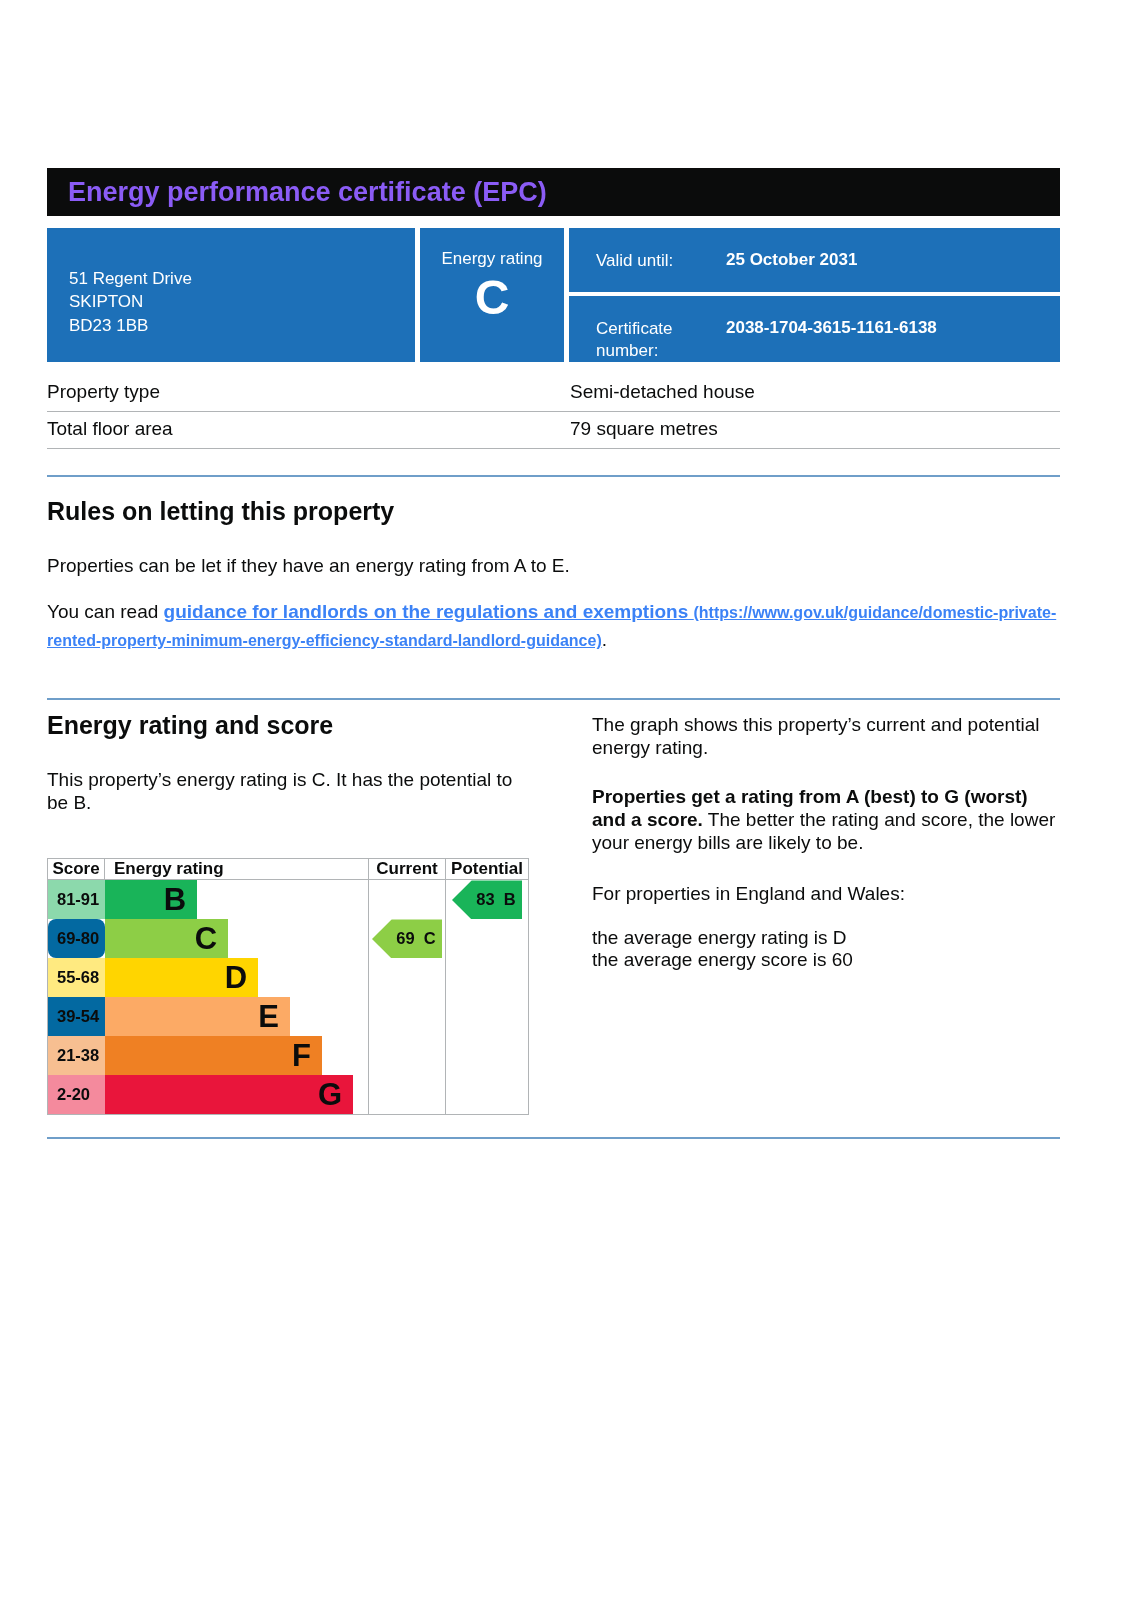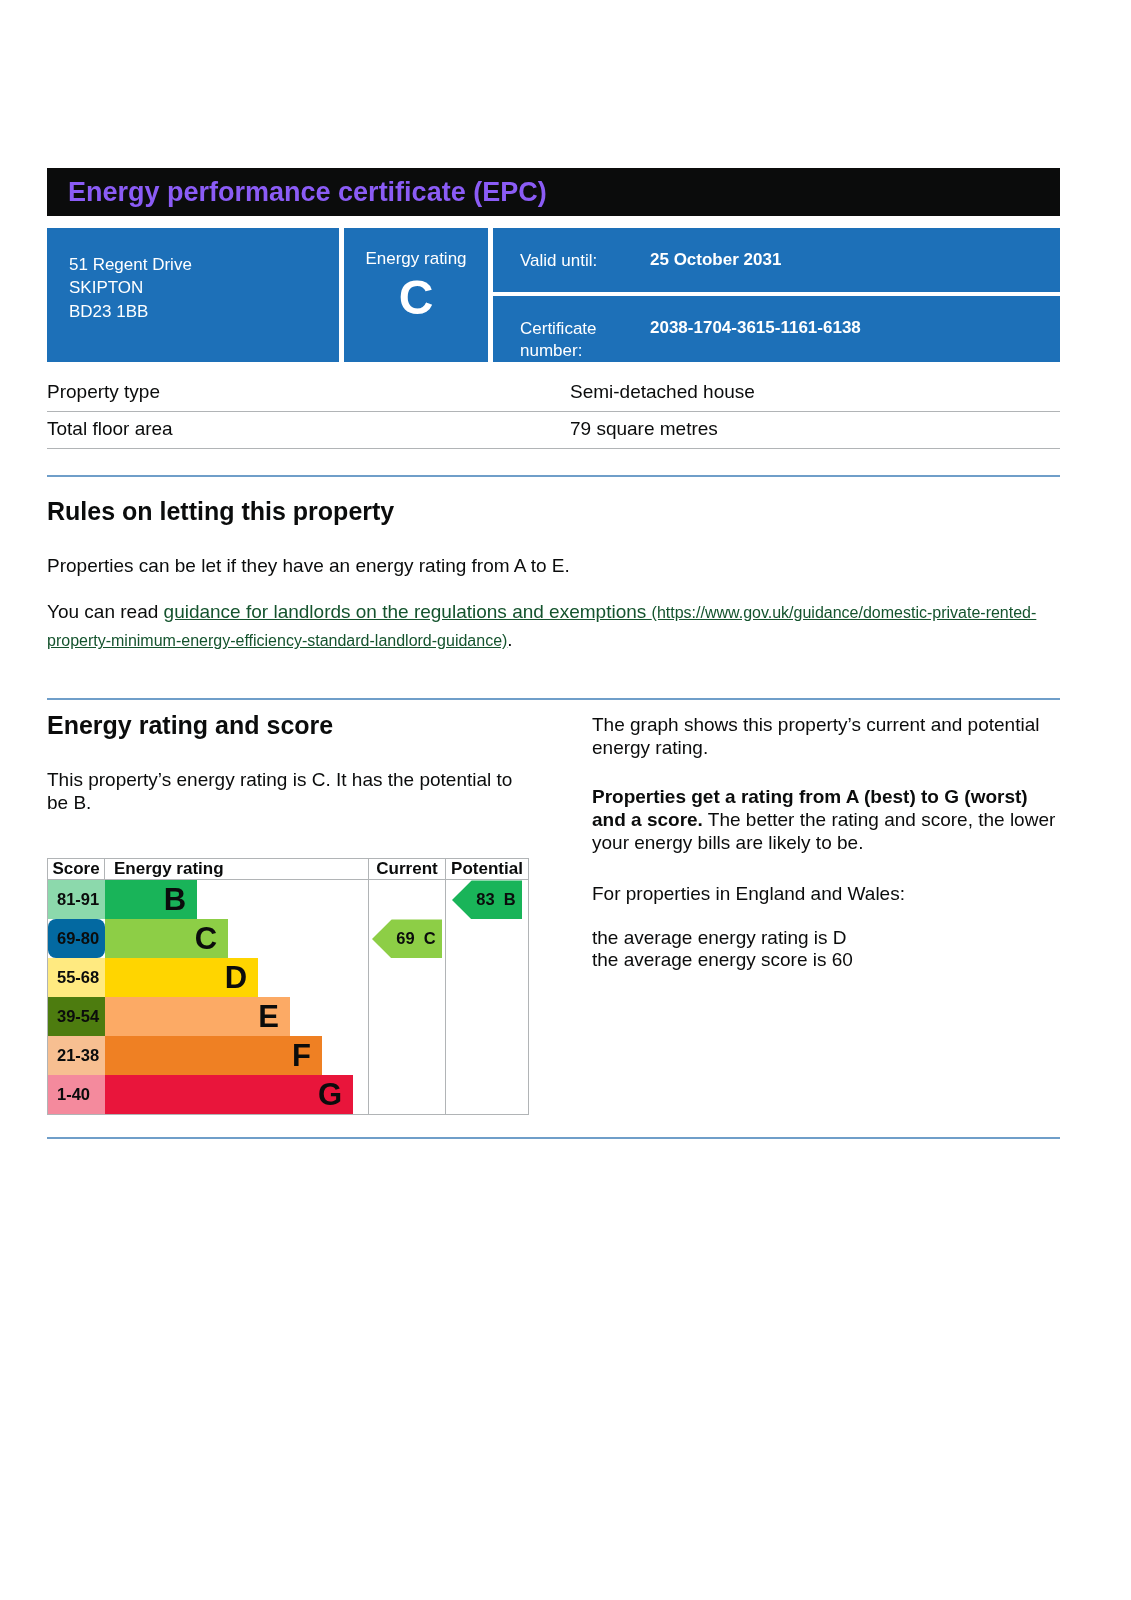--- a/index.html
+++ b/index.html
@@ -16,21 +16,21 @@
   
   .title-bar {
     height:48px; background:#0b0c0c; color:#8b5cf6;
     display:flex; align-items:center; padding-left:21px;
   }
   .title-bar h1 { font-size:27px; font-weight:bold; letter-spacing:0; }
 
   
   .summary-panel { margin-top:12px; height:134px; display:flex; gap:5px; }
   .summary-panel .box { background:#1d70b8; color:#ffffff; }
-  .address-box { width:292px; padding:25px 0 0 22px; font-size:17px; line-height:1.38; }
+  .address-box { width:368px; padding:39px 0 0 22px; font-size:17px; line-height:1.38; }
   .rating-box { width:144px; text-align:center; padding-top:21px; }
   .rating-box .rating-label { font-size:17px; }
   .rating-box .rating-letter { font-size:48px; font-weight:bold; line-height:1.1; margin-top:3px; }
   .meta-box { flex:1; display:flex; flex-direction:column; gap:4px; background:#ffffff; }
   .meta-row { background:#1d70b8; display:flex; align-items:flex-start; padding:22px 0 0 27px; }
   .meta-row.r1 { height:67px; }
   .meta-row.r2 { flex:1; }
   .meta-label { width:130px; font-size:17px; line-height:1.3; }
   .meta-value { font-size:17px; font-weight:bold; }
 
@@ -43,21 +43,21 @@
   hr.section-break { border:none; border-top:2px solid #6f9ec9; }
   hr.break-1 { margin-top:26px; }
   hr.break-2 { margin-top:43px; }
   hr.break-3 { margin-top:22px; }
 
   
   .rules { }
   .rules h2 { margin-top:20px; font-size:25px; font-weight:bold; }
   .rules .p1 { margin-top:29px; font-size:19px; line-height:1.2; }
   .rules .p2 { margin-top:20px; font-size:19px; line-height:1.5; }
-  a.doc-link { color:#14532d; text-decoration:underline; }
+  a.doc-link { color:#3b82f6; text-decoration:underline;font-weight:bold; }
   a.doc-link .url-part { font-size:16px; }
 
   
   .two-col { display:flex; margin-top:0; }
   .col-left { width:482px; }
   .col-right { width:468px; margin-left:63px; }
   .col-left h2 { margin-top:11px; font-size:25px; font-weight:bold; }
   .col-left .intro { margin-top:29px; font-size:19px; line-height:1.2; }
   .col-left .improve { margin-top:25px; font-size:19px; }
   .col-right p { font-size:19px; line-height:1.2; }
@@ -187,41 +187,41 @@
             <div class="score-cell" style="background: rgb(255, 234, 128);">55-68</div>
             <div class="band-area">
               <div class="band-bar" style="background: rgb(255, 213, 0); width: 58.2%;">
                 <span class="band-letter">D</span>
               </div>
             </div>
             <div class="arrow-cell"></div>
             <div class="arrow-cell"></div>
           </div>
           <div class="epc-row band-row">
-            <div class="score-cell" style="background: #4d7c0f;">39-54</div>
+            <div class="score-cell" style="background: #0369a1;">39-54</div>
             <div class="band-area">
               <div class="band-bar" style="background: rgb(252, 170, 101); width: 70.3%;">
                 <span class="band-letter">E</span>
               </div>
             </div>
             <div class="arrow-cell"></div>
             <div class="arrow-cell"></div>
           </div>
           <div class="epc-row band-row">
             <div class="score-cell" style="background: rgb(247, 191, 145);">21-38</div>
             <div class="band-area">
               <div class="band-bar" style="background: rgb(239, 128, 35); width: 82.5%;">
                 <span class="band-letter">F</span>
               </div>
             </div>
             <div class="arrow-cell"></div>
             <div class="arrow-cell"></div>
           </div>
           <div class="epc-row band-row">
-            <div class="score-cell" style="background: rgb(244, 138, 157);">1-40</div>
+            <div class="score-cell" style="background: rgb(244, 138, 157);">2-20</div>
             <div class="band-area">
               <div class="band-bar" style="background: rgb(233, 21, 59); width: 94.3%;">
                 <span class="band-letter">G</span>
               </div>
             </div>
             <div class="arrow-cell"></div>
             <div class="arrow-cell"></div>
           </div>
         </div>
     </div>

